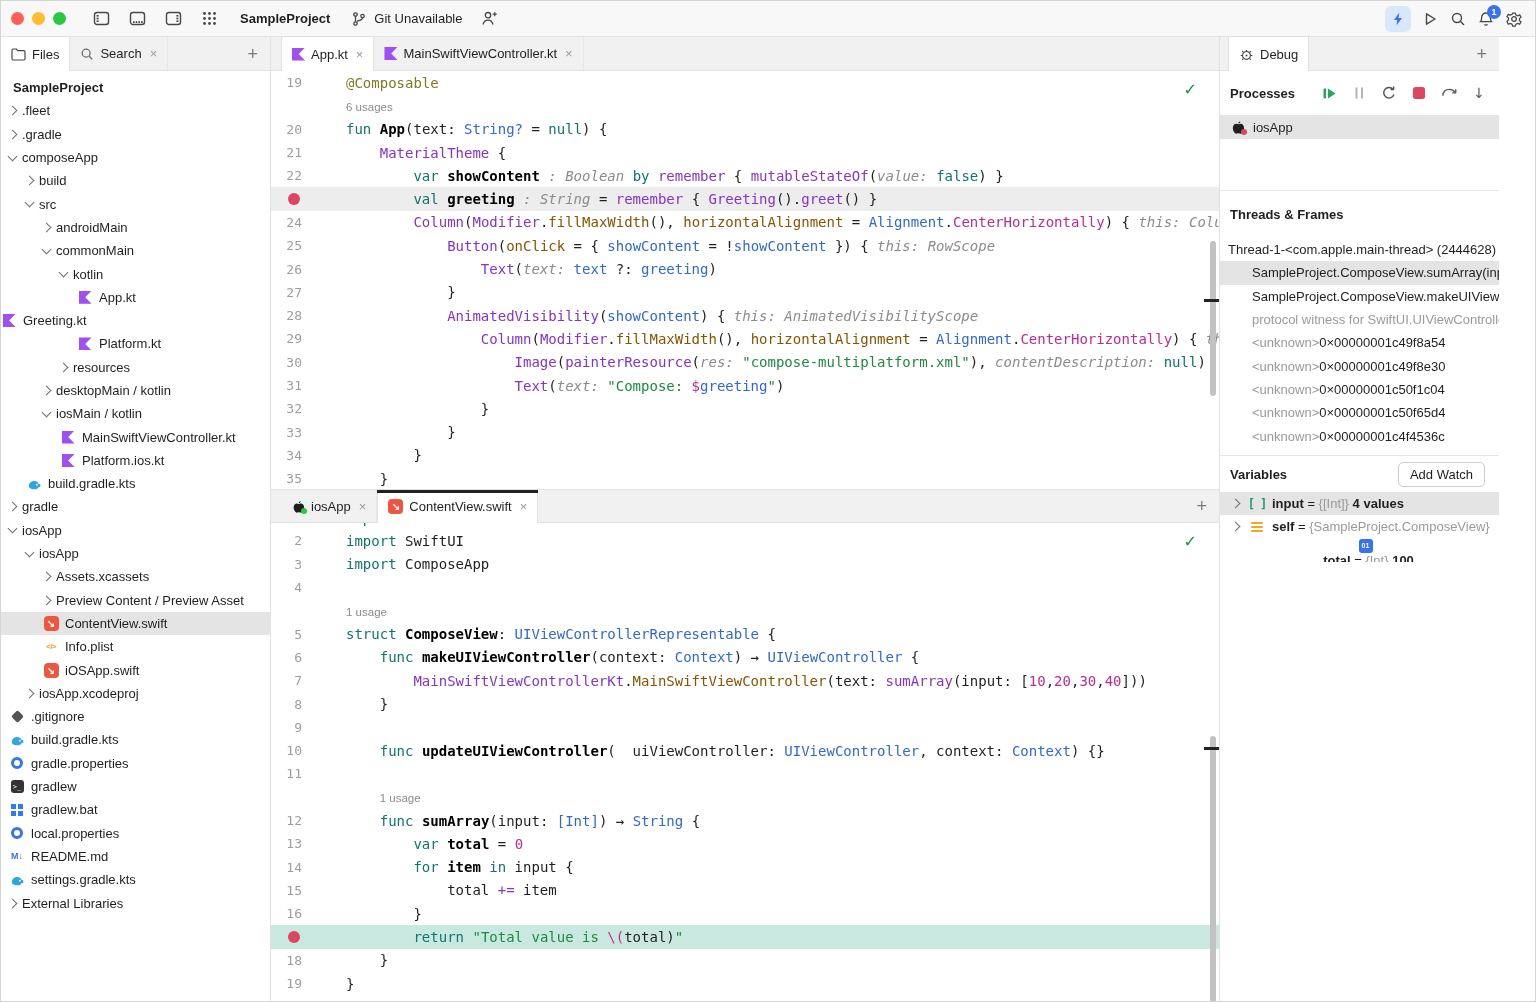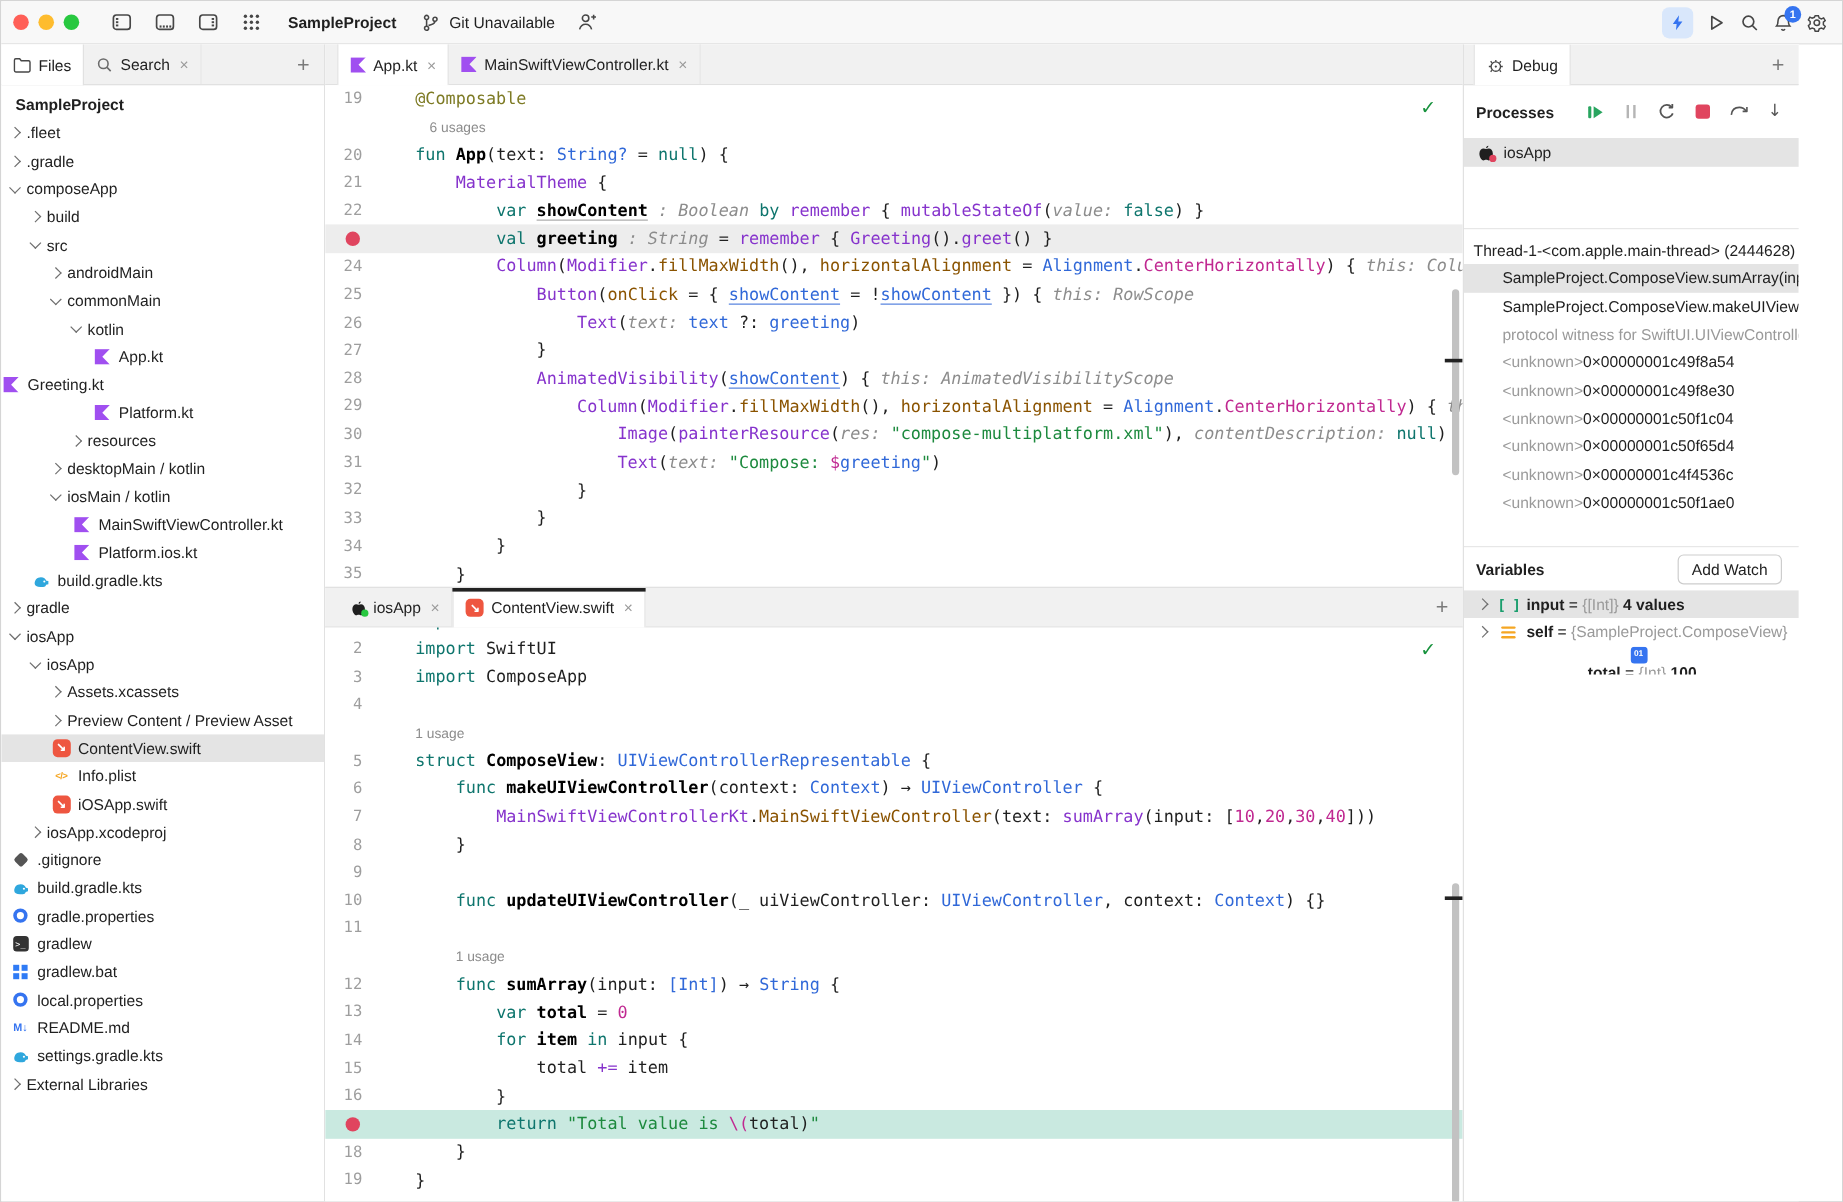--- a/index.html
+++ b/index.html
@@ -435,21 +435,21 @@
     <div class="tab">
       <span class="ic-kt"></span>
       <span>MainSwiftViewController.kt</span>
       <span class="tclose">×</span>
     </div>
   </div>
 
   <div class="editor" id="kt-editor">
     <div id="kt-lines">
         <div class="crow"><span class="gut">19</span><span class="code"><span class="a">@Composable</span></span></div>
-        <div class="crow"><span class="gut"></span><span class="code"><span class="usage" style="margin-left:12px">6 usages</span></span></div>
+        <div class="crow"><span class="gut"></span><span class="code"><span class="usage" style="margin-left:0px">6 usages</span></span></div>
         <div class="crow"><span class="gut">20</span><span class="code"><span class="k">fun</span><span class="p"> </span><span class="f">App</span><span class="p">(text: </span><span class="t">String?</span><span class="p"> = </span><span class="k">null</span><span class="p">) {</span></span></div>
         <div class="crow"><span class="gut">21</span><span class="code"><span class="p">    </span><span class="c">MaterialTheme</span><span class="p"> {</span></span></div>
         <div class="crow"><span class="gut">22</span><span class="code"><span class="p">        </span><span class="k">var</span><span class="p"> </span><span class="u">showContent</span><span class="h"> : Boolean</span><span class="p"> </span><span class="k">by</span><span class="p"> </span><span class="c">remember</span><span class="p"> { </span><span class="c">mutableStateOf</span><span class="p">(</span><span class="h">value: </span><span class="k">false</span><span class="p">) }</span></span></div>
         <div class="crow hl-gray"><span class="gut"><span class="bpdot"></span></span><span class="code"><span class="p">        </span><span class="k">val</span><span class="p"> </span><span class="f">greeting</span><span class="h"> : String</span><span class="p"> = </span><span class="c">remember</span><span class="p"> { </span><span class="c">Greeting</span><span class="p">().</span><span class="c">greet</span><span class="p">() }</span></span></div>
         <div class="crow"><span class="gut">24</span><span class="code"><span class="p">        </span><span class="c">Column</span><span class="p">(</span><span class="c">Modifier</span><span class="p">.</span><span class="pr">fillMaxWidth</span><span class="p">(), </span><span class="pr">horizontalAlignment</span><span class="p"> = </span><span class="t">Alignment</span><span class="p">.</span><span class="pk">CenterHorizontally</span><span class="p">) { </span><span class="i">this: ColumnScope</span></span></div>
         <div class="crow"><span class="gut">25</span><span class="code"><span class="p">            </span><span class="c">Button</span><span class="p">(</span><span class="pr">onClick</span><span class="p"> = { </span><span class="l">showContent</span><span class="p"> = !</span><span class="l">showContent</span><span class="p"> }) { </span><span class="i">this: RowScope</span></span></div>
         <div class="crow"><span class="gut">26</span><span class="code"><span class="p">                </span><span class="c">Text</span><span class="p">(</span><span class="h">text: </span><span class="t">text</span><span class="p"> ?: </span><span class="t">greeting</span><span class="p">)</span></span></div>
         <div class="crow"><span class="gut">27</span><span class="code"><span class="p">            }</span></span></div>
         <div class="crow"><span class="gut">28</span><span class="code"><span class="p">            </span><span class="c">AnimatedVisibility</span><span class="p">(</span><span class="l">showContent</span><span class="p">) { </span><span class="i">this: AnimatedVisibilityScope</span></span></div>
         <div class="crow"><span class="gut">29</span><span class="code"><span class="p">                </span><span class="c">Column</span><span class="p">(</span><span class="c">Modifier</span><span class="p">.</span><span class="pr">fillMaxWidth</span><span class="p">(), </span><span class="pr">horizontalAlignment</span><span class="p"> = </span><span class="t">Alignment</span><span class="p">.</span><span class="pk">CenterHorizontally</span><span class="p">) { </span><span class="i">this: ColumnScope</span></span></div>
@@ -576,20 +576,21 @@
         <svg width="15" height="16" viewBox="0 0 16 17">
             <path fill="#1f1f1f" d="M11.3 5.1c-.8 0-1.5.4-2.3.4s-1.5-.4-2.3-.4C4.9 5.1 3 6.7 3 9.6c0 3.1 2.2 6 3.7 6 .7 0 1.2-.5 2.3-.5s1.5.5 2.3.5c1.5 0 3.7-2.9 3.7-6 0-2.9-1.9-4.5-3.7-4.5zM9 4.7c.9 0 2-.7 2-2.2C9.9 2.5 8.9 3.3 9 4.7z"></path>
           </svg>
         <span class="dot" style="background:#e0455f"></span>
       </span>
       <span>iosApp</span>
     </div>
   </div>
 
   <div class="dsec" id="threads-sec">
+    <div class="dsec-h" style="padding:16px 0 10px 10px">Threads &amp; Frames</div>
     <div class="drow" style="padding-left:8px;height:23.3px;margin-top:6px">
       <span>Thread-1-&lt;com.apple.main-thread&gt; (2444628)</span>
     </div>
     <div class="frames" id="frame-rows">
         <div class="drow sel" style="padding-left: 32px;">
           <span>SampleProject.ComposeView.sumArray(input:)</span>
         </div>
         <div class="drow" style="padding-left: 32px;">
           <span>SampleProject.ComposeView.makeUIViewController(context:)</span>
         </div>

